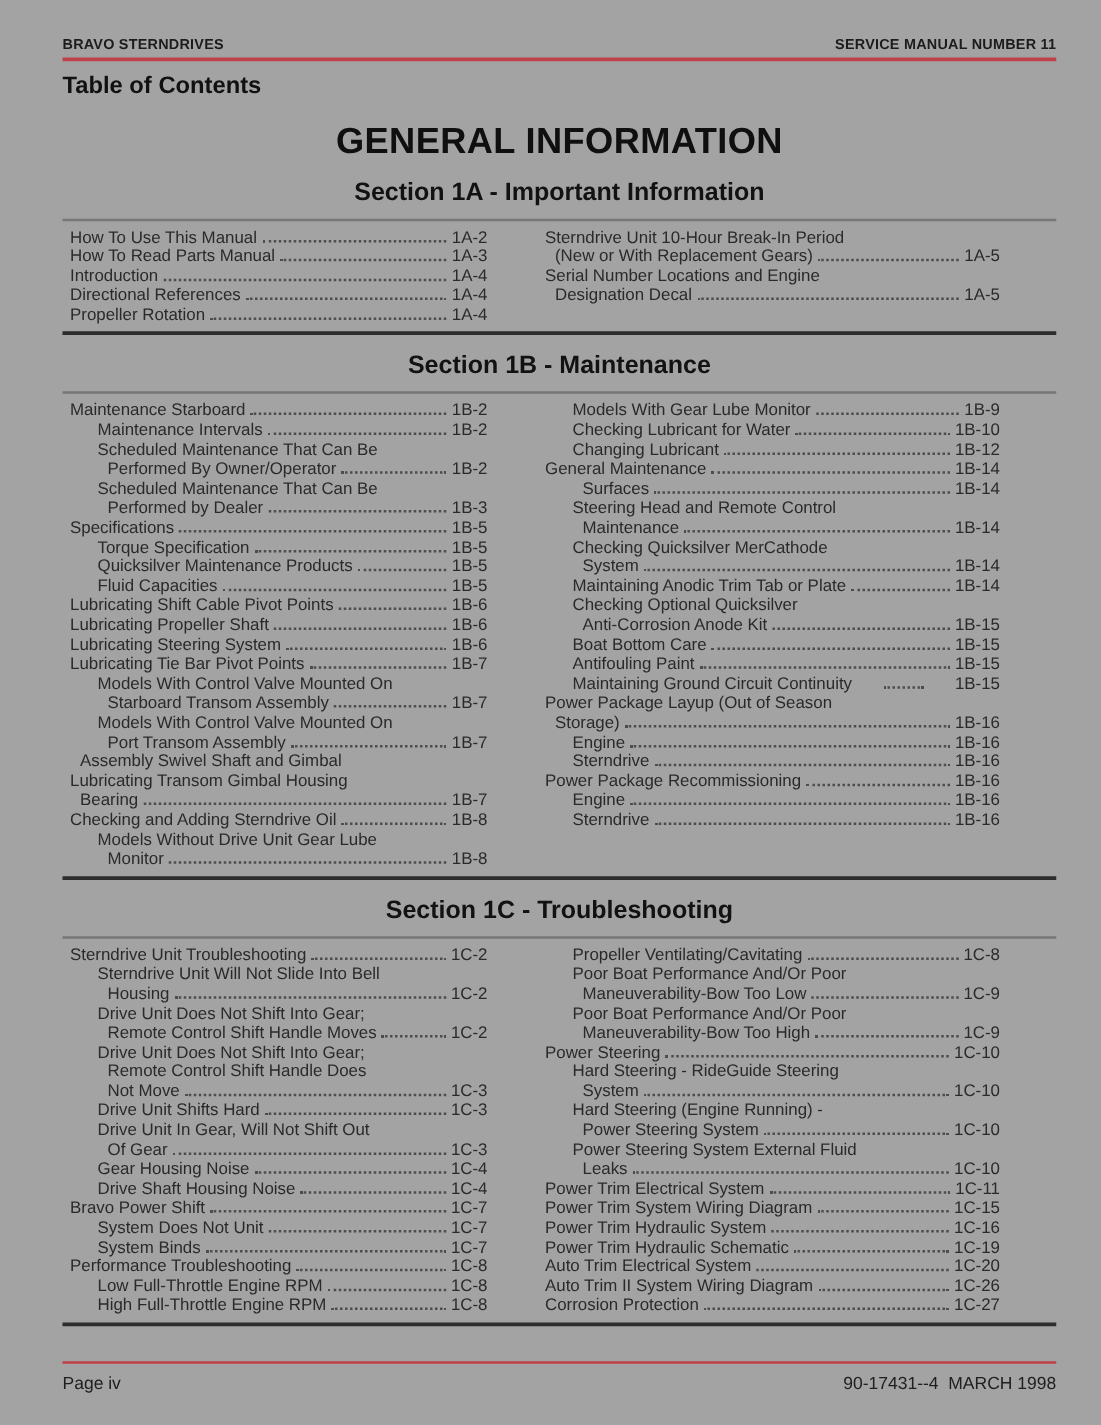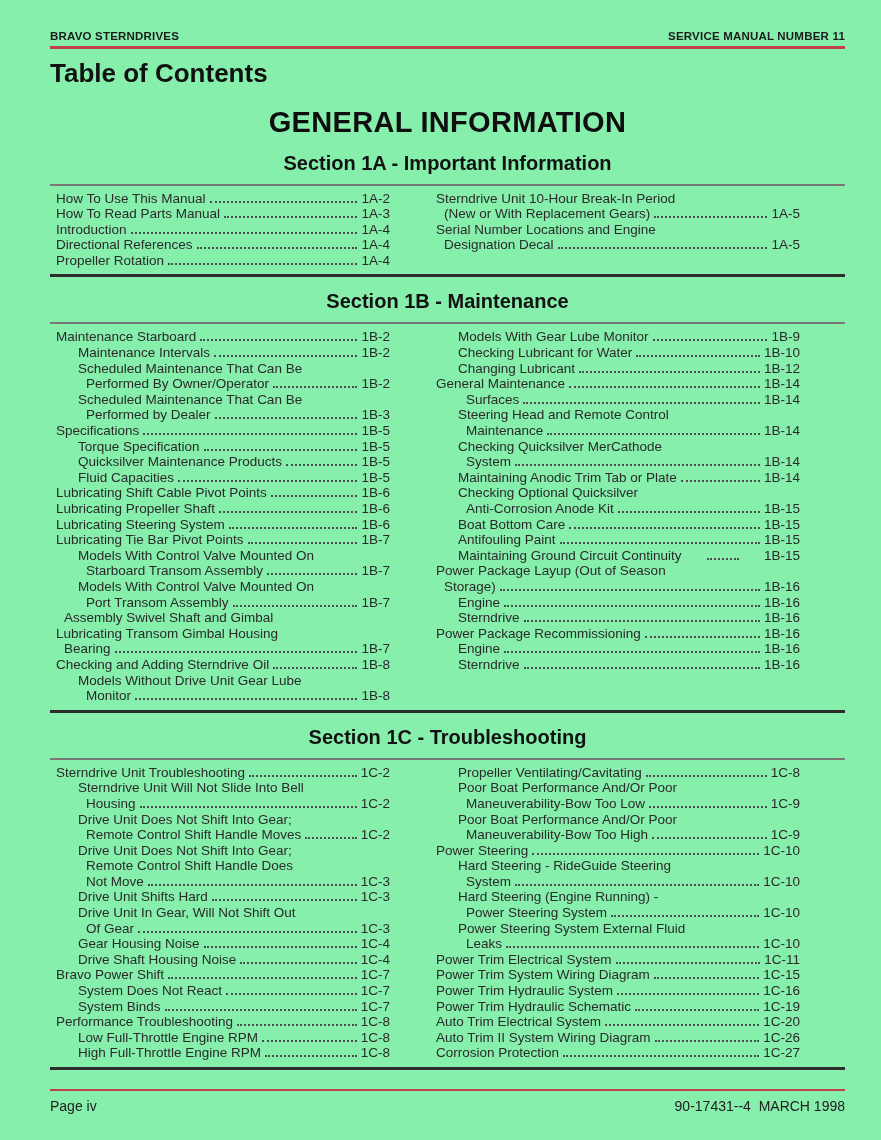--- a/index.html
+++ b/index.html
@@ -4,31 +4,31 @@
 <style>
   html,body { margin:0; padding:0; }
   body {
     background:#e9e7e2;
     font-family:"Liberation Sans", sans-serif;
   }
   .page {
     position:relative;
     width:881px; height:1140px;
     margin:0 auto;
-    background:#86efac;
+    background:#a3a3a3;
     box-sizing:border-box;
     padding:30px 36px 0 50px;
     color:#262626;
     overflow:hidden;
   }
   
   .hdr { display:flex; justify-content:space-between; align-items:flex-end;
          font-size:11.5px; font-weight:bold; letter-spacing:.2px; color:#1c1c1c; }
   .red-rule { height:2.5px; background:var(--red,#bf4149); margin-top:4px; }
-  .doc-title { font-size:26px; font-weight:bold; color:#111; margin:9px 0 0 0; }
+  .doc-title { font-size:19px; font-weight:bold; color:#111; margin:9px 0 0 0; }
   .chapter { text-align:center; font-size:29px; font-weight:bold; color:#0f0f0f;
              letter-spacing:.3px; margin-top:17px; }
   .section-title { text-align:center; font-size:20px; font-weight:bold; color:#121212;
                    margin:13px 0 9px 0; }
   
   .toc-grid { display:flex; border-top:2px solid #777; border-bottom:3px solid #2d2d2d;
               padding:5px 45px 6px 0; }
   .toc-col { box-sizing:border-box; }
   .toc-col.c0 { width:340px; flex:none; padding-left:6px; }
   .toc-col.c1 { flex:1; margin-left:46px; }
@@ -448,21 +448,21 @@
           </div>
           <div class="entry">
             <div class="line lead-row" style="padding-left: 0px;">
               <span class="txt">Bravo Power Shift</span>
               <span class="leader"></span>
               <span class="pg">1C-7</span>
             </div>
           </div>
           <div class="entry">
             <div class="line lead-row" style="padding-left: 22px;">
-              <span class="txt">System Does Not React</span>
+              <span class="txt">System Does Not Unit</span>
               <span class="leader"></span>
               <span class="pg">1C-7</span>
             </div>
           </div>
           <div class="entry">
             <div class="line lead-row" style="padding-left: 22px;">
               <span class="txt">System Binds</span>
               <span class="leader"></span>
               <span class="pg">1C-7</span>
             </div>

